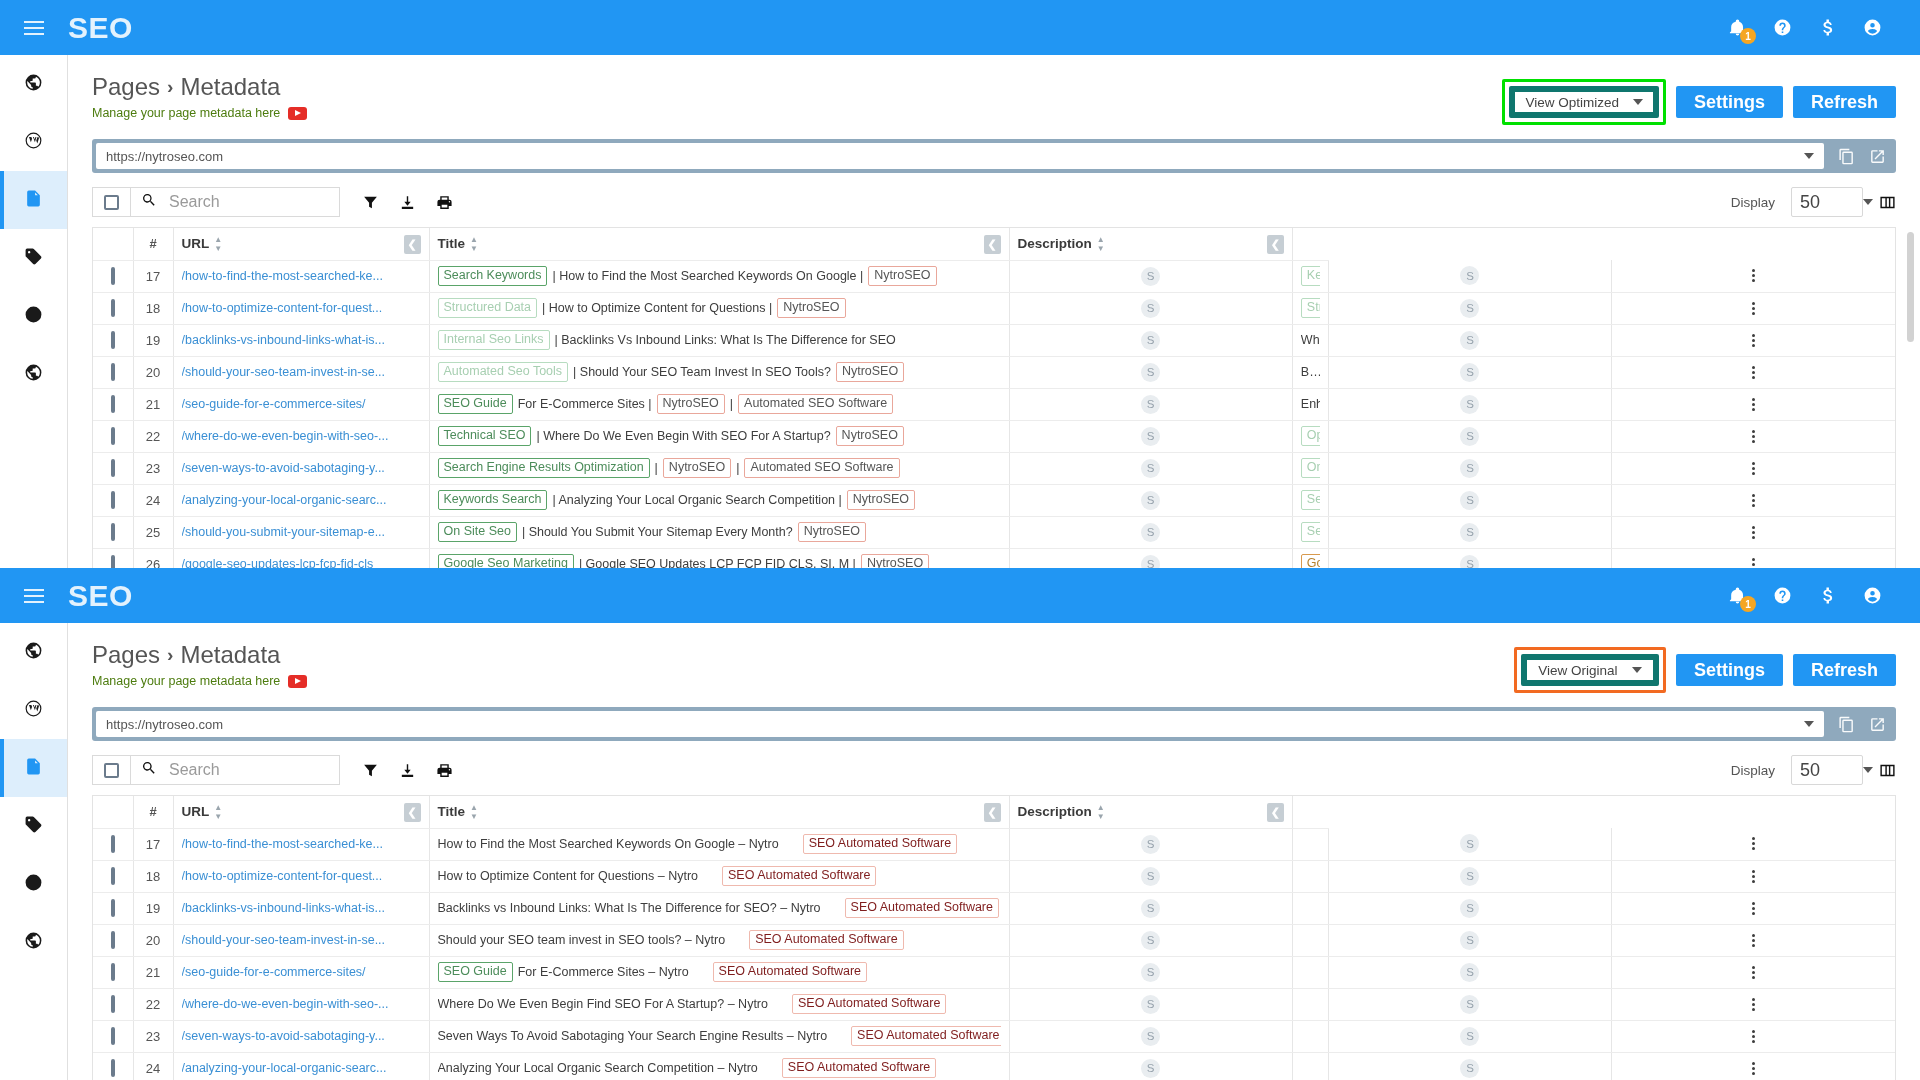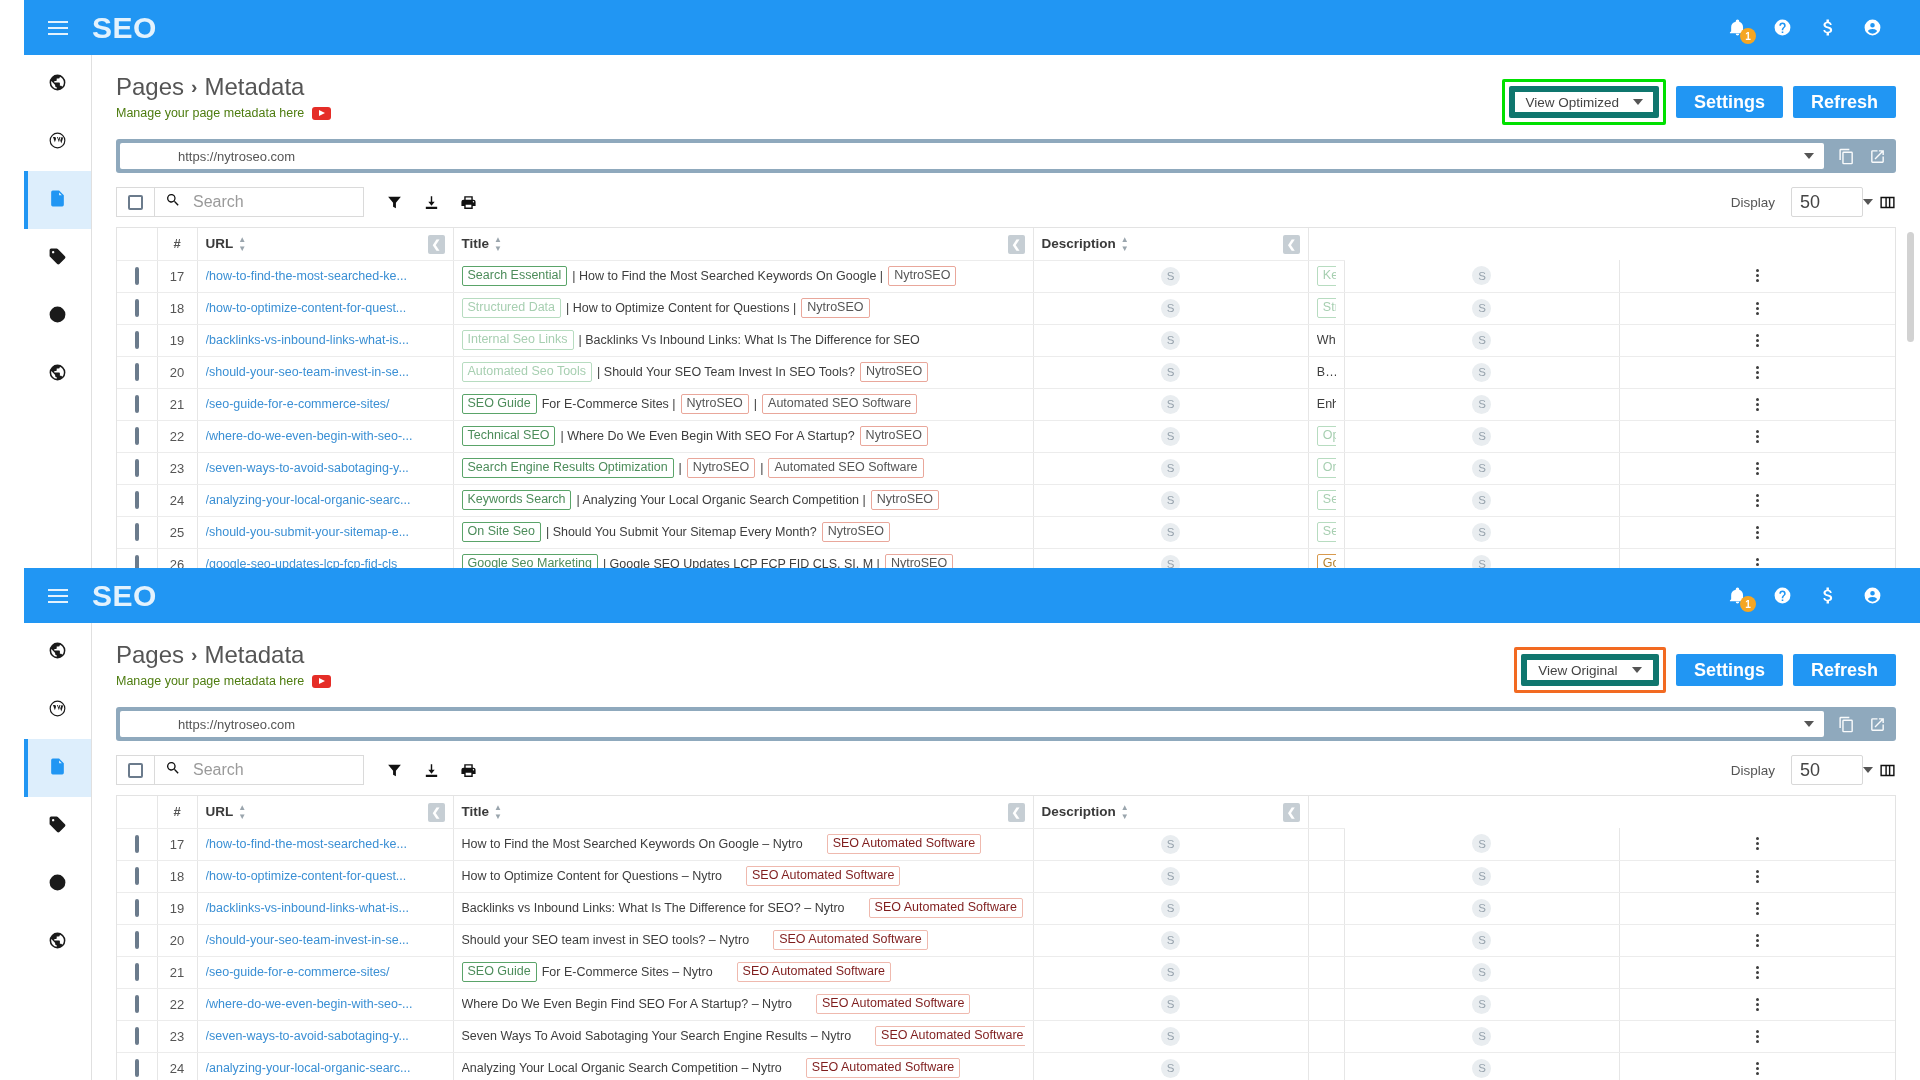--- a/index.html
+++ b/index.html
@@ -5,21 +5,21 @@
   * { box-sizing: border-box; margin: 0; padding: 0; }
   html, body {
     width: 1920px; height: 1080px;
     font-family: "Liberation Sans", sans-serif;
     background: #ffffff;
     overflow: hidden;
   }
   .viewport { position: relative; width: 1920px; height: 1080px; }
 
   
-  .panel { position: absolute; left: 0; width: 1920px; overflow: hidden; background: #fff; padding-left: 24px; }
+  .panel { position: absolute; left: 0; width: 1920px; overflow: hidden; background: #fff; }
   #panel-top { top: 0; height: 568px; }
   #panel-bottom { top: 568px; height: 512px; }
 
   
   .topbar {
     height: 55px; background: #2196f3; display: flex; align-items: center;
     padding: 0 24px 0 0; position: relative;
   }
   .hamburger { width: 68px; display: flex; flex-direction: column; align-items: center; gap: 4px; cursor: pointer; }
   .hamburger span { display: block; width: 20px; height: 2px; background: #e3f2fd; }
@@ -80,21 +80,21 @@
   
   .urlbar {
     background: #8fa9bd; border-radius: 3px; height: 34px; margin-top: 8px;
     display: flex; align-items: center; padding: 0 10px 0 4px; gap: 14px;
   }
   .url-input {
     flex: 1; background: #fff; height: 26px; border-radius: 2px;
     display: flex; align-items: center; padding: 0 10px; font-size: 13px; color: #555;
     min-width: 0;
   }
-  .url-input .val { flex: 1; overflow: hidden; white-space: nowrap; margin-left: 48px; }
+  .url-input .val { flex: 1; overflow: hidden; white-space: nowrap; }
   .ubtn { color: #fff; display: flex; align-items: center; cursor: pointer; opacity: .95; }
 
   
   .tbar { display: flex; align-items: center; margin-top: 14px; gap: 0; }
   .chk-box {
     width: 38px; height: 30px; border: 1px solid #dadada; border-right: none;
     display: flex; align-items: center; justify-content: center; background: #fff;
   }
   .cbox { width: 15px; height: 15px; border: 2px solid #6b7b8c; border-radius: 2px; background: #fff; cursor: pointer; }
   .search-box {
@@ -350,21 +350,21 @@
               </thead>
               <tbody>
                 <tr>
                   <td class="c-chk"><span class="cbox"></span></td>
                   <td class="c-num">17</td>
                   <td class="c-url">
                     <a class="urlcell">/how-to-find-the-most-searched-ke...</a>
                   </td>
                   <td class="c-title">
                     <div class="cellflow">
-                      <span class="tag green">Search Essential</span>
+                      <span class="tag green">Search Keywords</span>
                       <span class="txt">| How to Find the Most Searched Keywords On Google |</span>
                       <span class="tag red">NytroSEO</span>
                     </div>
                   </td>
                   <td class="c-s"><span class="sbadge">S</span></td>
                   <td class="c-desc">
                     <div class="cellflow">
                       <span class="tag green-faded">Keyword In Article</span>
                       <span class="txt clip">| What Is the Most Searched Thing On Google 2021? Learn How to Optimize A...</span>
                     </div>

